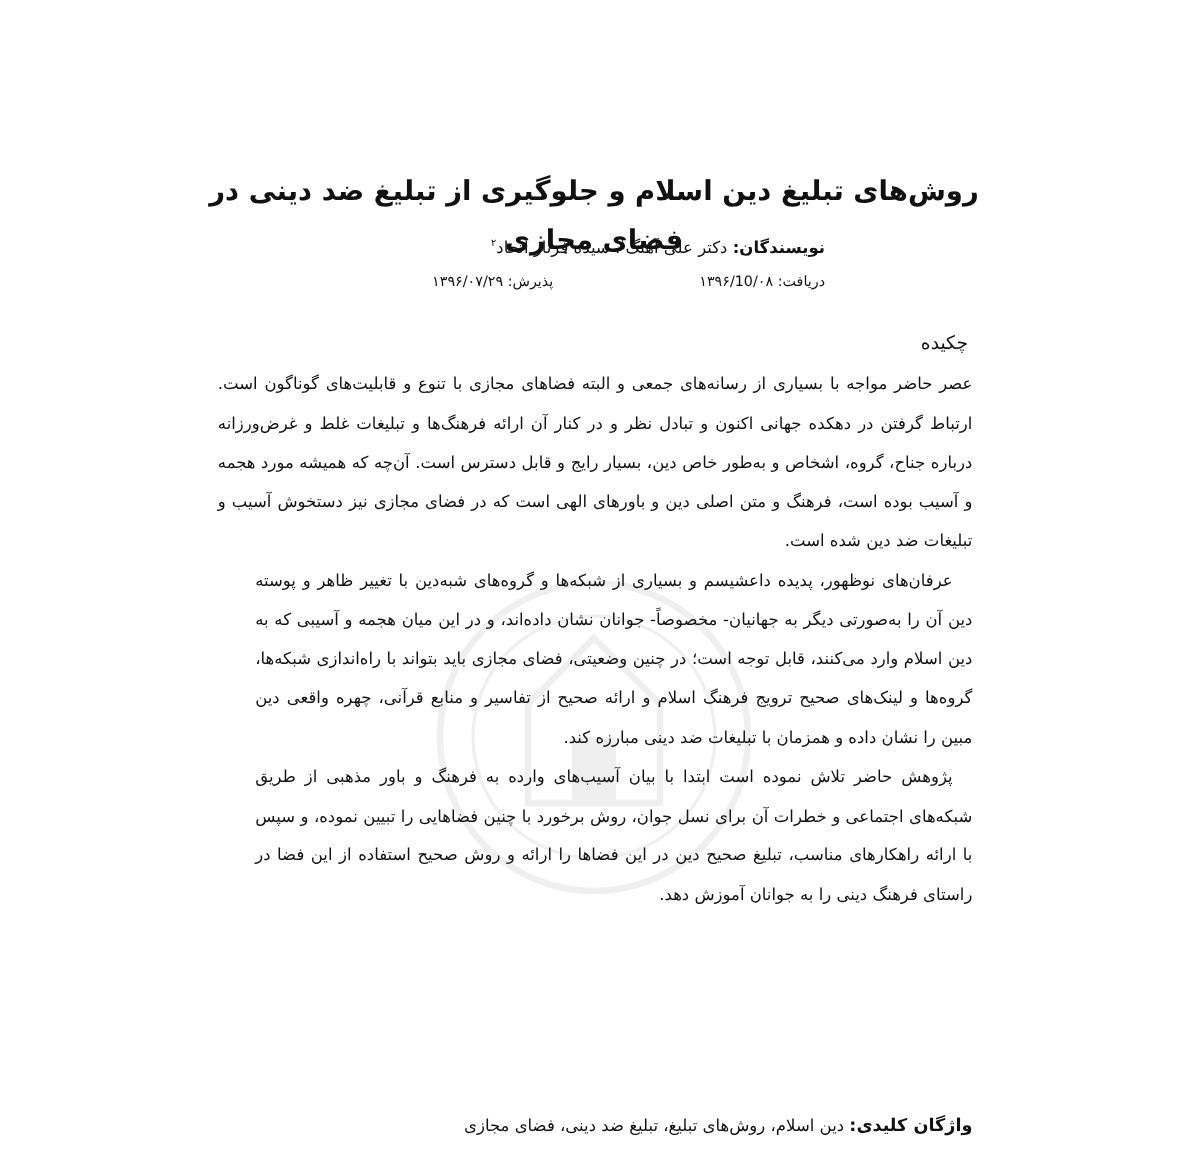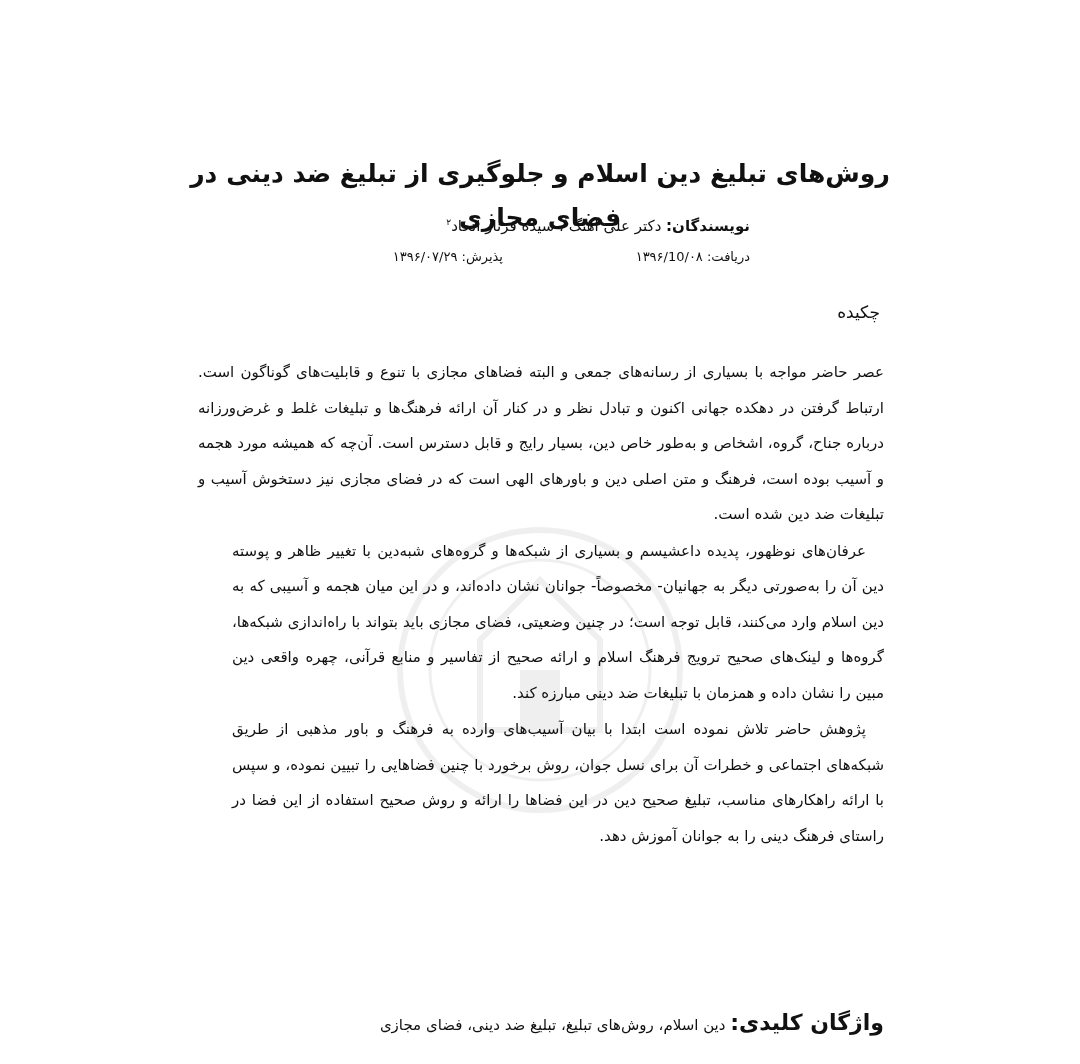--- a/index.html
+++ b/index.html
@@ -21,30 +21,30 @@
     .dates {
       position: absolute; top: 245px; left: 330px; width: 420px; height: 24px;
       font-size: 13px; line-height: 24px;
     }
     .dates .received { position: absolute; right: 0; top: 0; }
     .dates .accepted { position: absolute; right: 247px; top: 0; }
     .abstract-heading {
       position: absolute; top: 302px; right: 200px; font-size: 17px; font-weight: normal;
     }
     .abstract {
-      position: absolute; top: 355px; right: 196px; width: 686px;
+      position: absolute; top: 332px; right: 196px; width: 686px;
       font-size: 15px; line-height: 35.5px; text-align: justify; text-align-last: right;
     }
     .abstract p { margin: 0; }
     .abstract p.indent { text-indent: 18px; margin-left: 34px; }
     .abstract p + p { margin-top: 1px; }
     .keywords {
       position: absolute; top: 1008px; right: 196px; width: 686px; font-size: 15px; line-height: 30px;
     }
-    .keywords .lbl { font-weight: bold; font-size: 22px; }
+    .keywords .lbl { font-weight: bold; font-size: 16px; }
     .watermark {
       position: absolute; left: 390px; top: 520px; width: 300px; height: 300px; opacity: 0.06;
     }
   </style>
 </head>
 <body>
 
 <div class="page">
 
   <svg class="watermark" viewBox="0 0 300 300">

